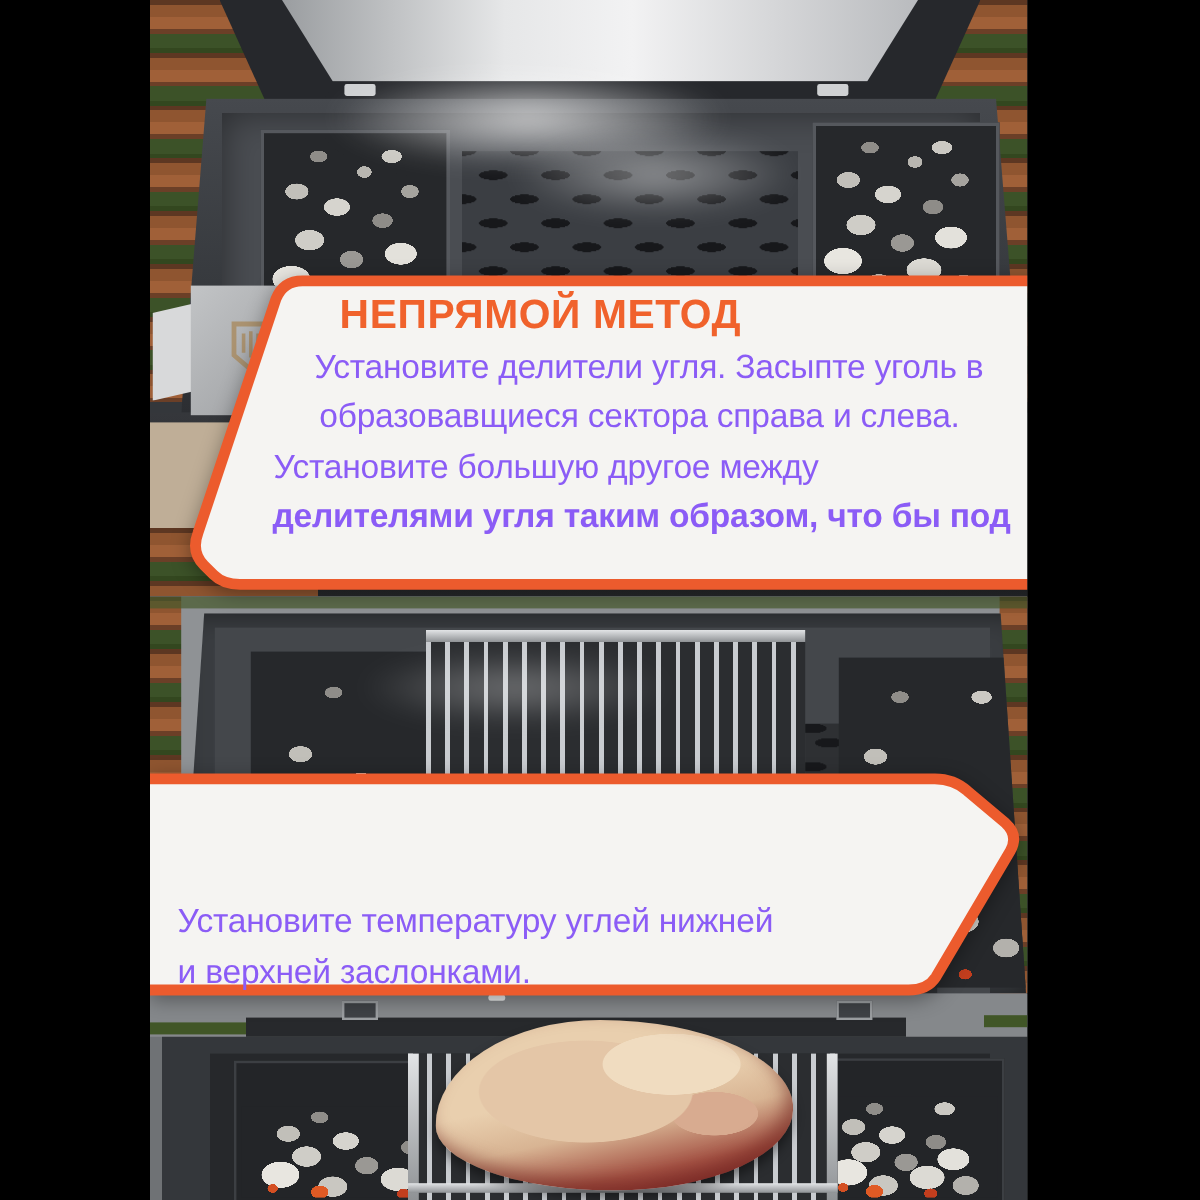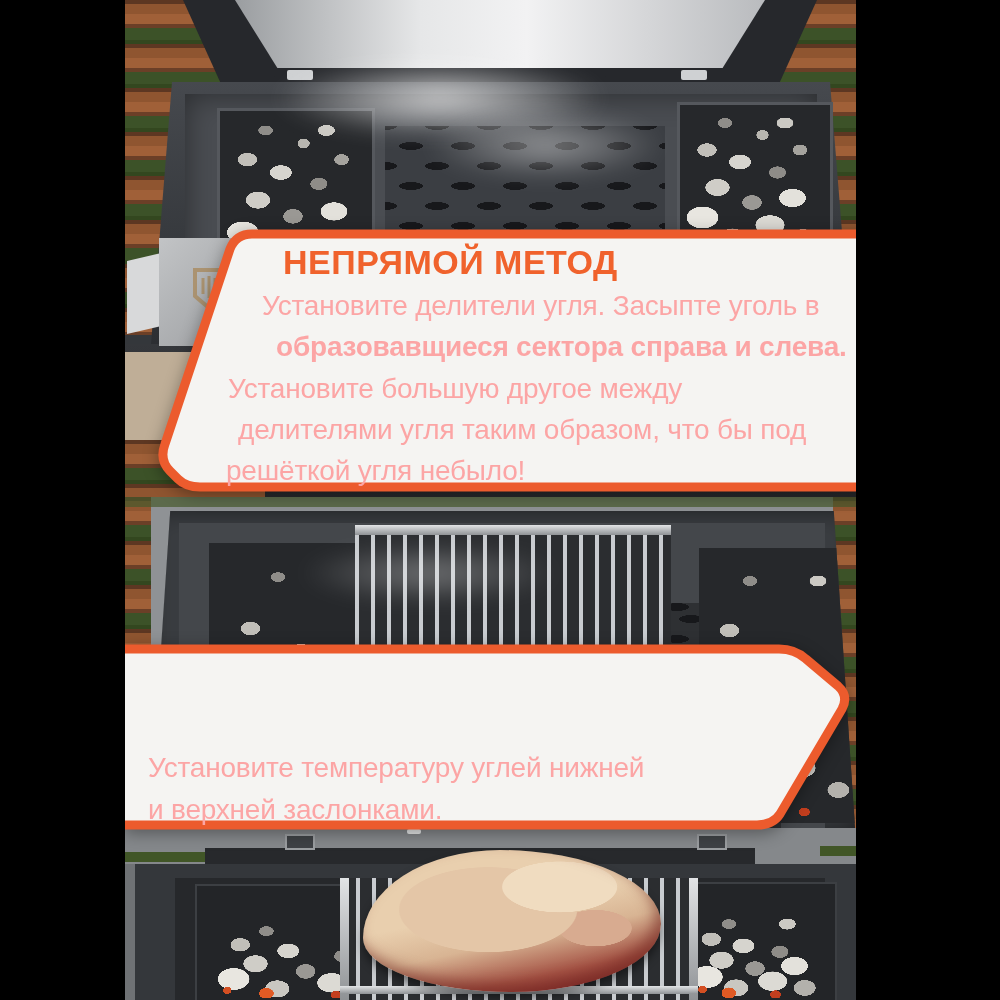--- a/index.html
+++ b/index.html
@@ -46,21 +46,21 @@
     radial-gradient(12px 4px at 50% 50%,#17181b 97%,transparent),
     radial-gradient(12px 4px at 50% 50%,#17181b 97%,transparent);
     background-size:52px 40px,52px 40px;background-position:0 0,26px 20px;}
   .grate-v{background-color:#2b2d30;background-image:repeating-linear-gradient(90deg,#c9ccd0 0 4px,rgba(0,0,0,0) 4px 16px);}
   .rail{background:linear-gradient(180deg,#e2e4e6,#8f9295);}
   .smoke{background:radial-gradient(closest-side,rgba(255,255,255,.75),rgba(255,255,255,0));filter:blur(10px);}
 
   
   .card-svg{position:absolute;filter:drop-shadow(0 4px 8px rgba(0,0,0,.35));}
   .c-title{position:absolute;font-size:34px;font-weight:800;letter-spacing:.5px;color:#F0622C;white-space:nowrap;}
-  .c-line{position:absolute;font-size:28px;font-weight:500;letter-spacing:-.2px;color:#fca5a5;white-space:nowrap;}
+  .c-line{position:absolute;font-size:28px;font-weight:500;letter-spacing:-.2px;color:#8b5cf6;white-space:nowrap;}
 </style>
 </head>
 <body>
 
 <div class="canvas">
   <div class="band">
 
     <div class="ph" style="top:0;height:497px;background:#34373b;">
       <div class="abs wood" style="left:0;top:0;width:750px;height:335px;"></div>
       <div class="abs" style="left:58px;top:0;width:634px;height:84px;background:#26282c;clip-path:polygon(0 0,100% 0,94% 100%,6% 100%);"></div>
@@ -135,23 +135,22 @@
         </div>
       </div>
     </div>
   </div>
 
   <svg class="card-svg" style="left:148px;top:226px;" width="727" height="270" viewBox="0 0 727 270">
     <path d="M 760 8 L 104 8 Q 88 8 82 23 L 17 218 Q 11 234 22 245 L 30 253 Q 38 261 52 261 L 760 261 Z" fill="#F5F4F2" stroke="#EC5B2D" stroke-width="9" stroke-linejoin="round"></path>
   </svg>
   <div class="c-title" style="left:283px;top:243px;">НЕПРЯМОЙ МЕТОД</div>
   <div class="c-line" style="left:262px;top:290px;">Установите делители угля. Засыпте уголь в</div>
-  <div class="c-line" style="left:276px;top:331px;font-weight:bold;">образовавщиеся сектора справа и слева.</div>
+  <div class="c-line" style="left:266px;top:331px;">образовавщиеся сектора справа и слева.</div>
   <div class="c-line" style="left:228px;top:373px;">Установите большую другое между</div>
-  <div class="c-line" style="left:238px;top:414px;">делителями угля таким образом, что бы под</div>
-  <div class="c-line" style="left:226px;top:455px;">решёткой угля небыло!</div>
+  <div class="c-line" style="left:227px;top:414px;font-weight:bold;">делителями угля таким образом, что бы под</div>
 
   <svg class="card-svg" style="left:125px;top:641px;" width="730" height="192" viewBox="0 0 730 192">
     <path d="M -20 8 L 654 8 Q 670 8 681 18 L 713 45 Q 724 55 717 68 L 655 173 Q 648 184 632 184 L -20 184 Z" fill="#F5F4F2" stroke="#EC5B2D" stroke-width="9" stroke-linejoin="round"></path>
   </svg>
   <div class="c-line" style="left:148px;top:752px;">Установите температуру углей нижней</div>
   <div class="c-line" style="left:148px;top:794px;">и верхней заслонками.</div>
 </div>
 
 </body></html>

